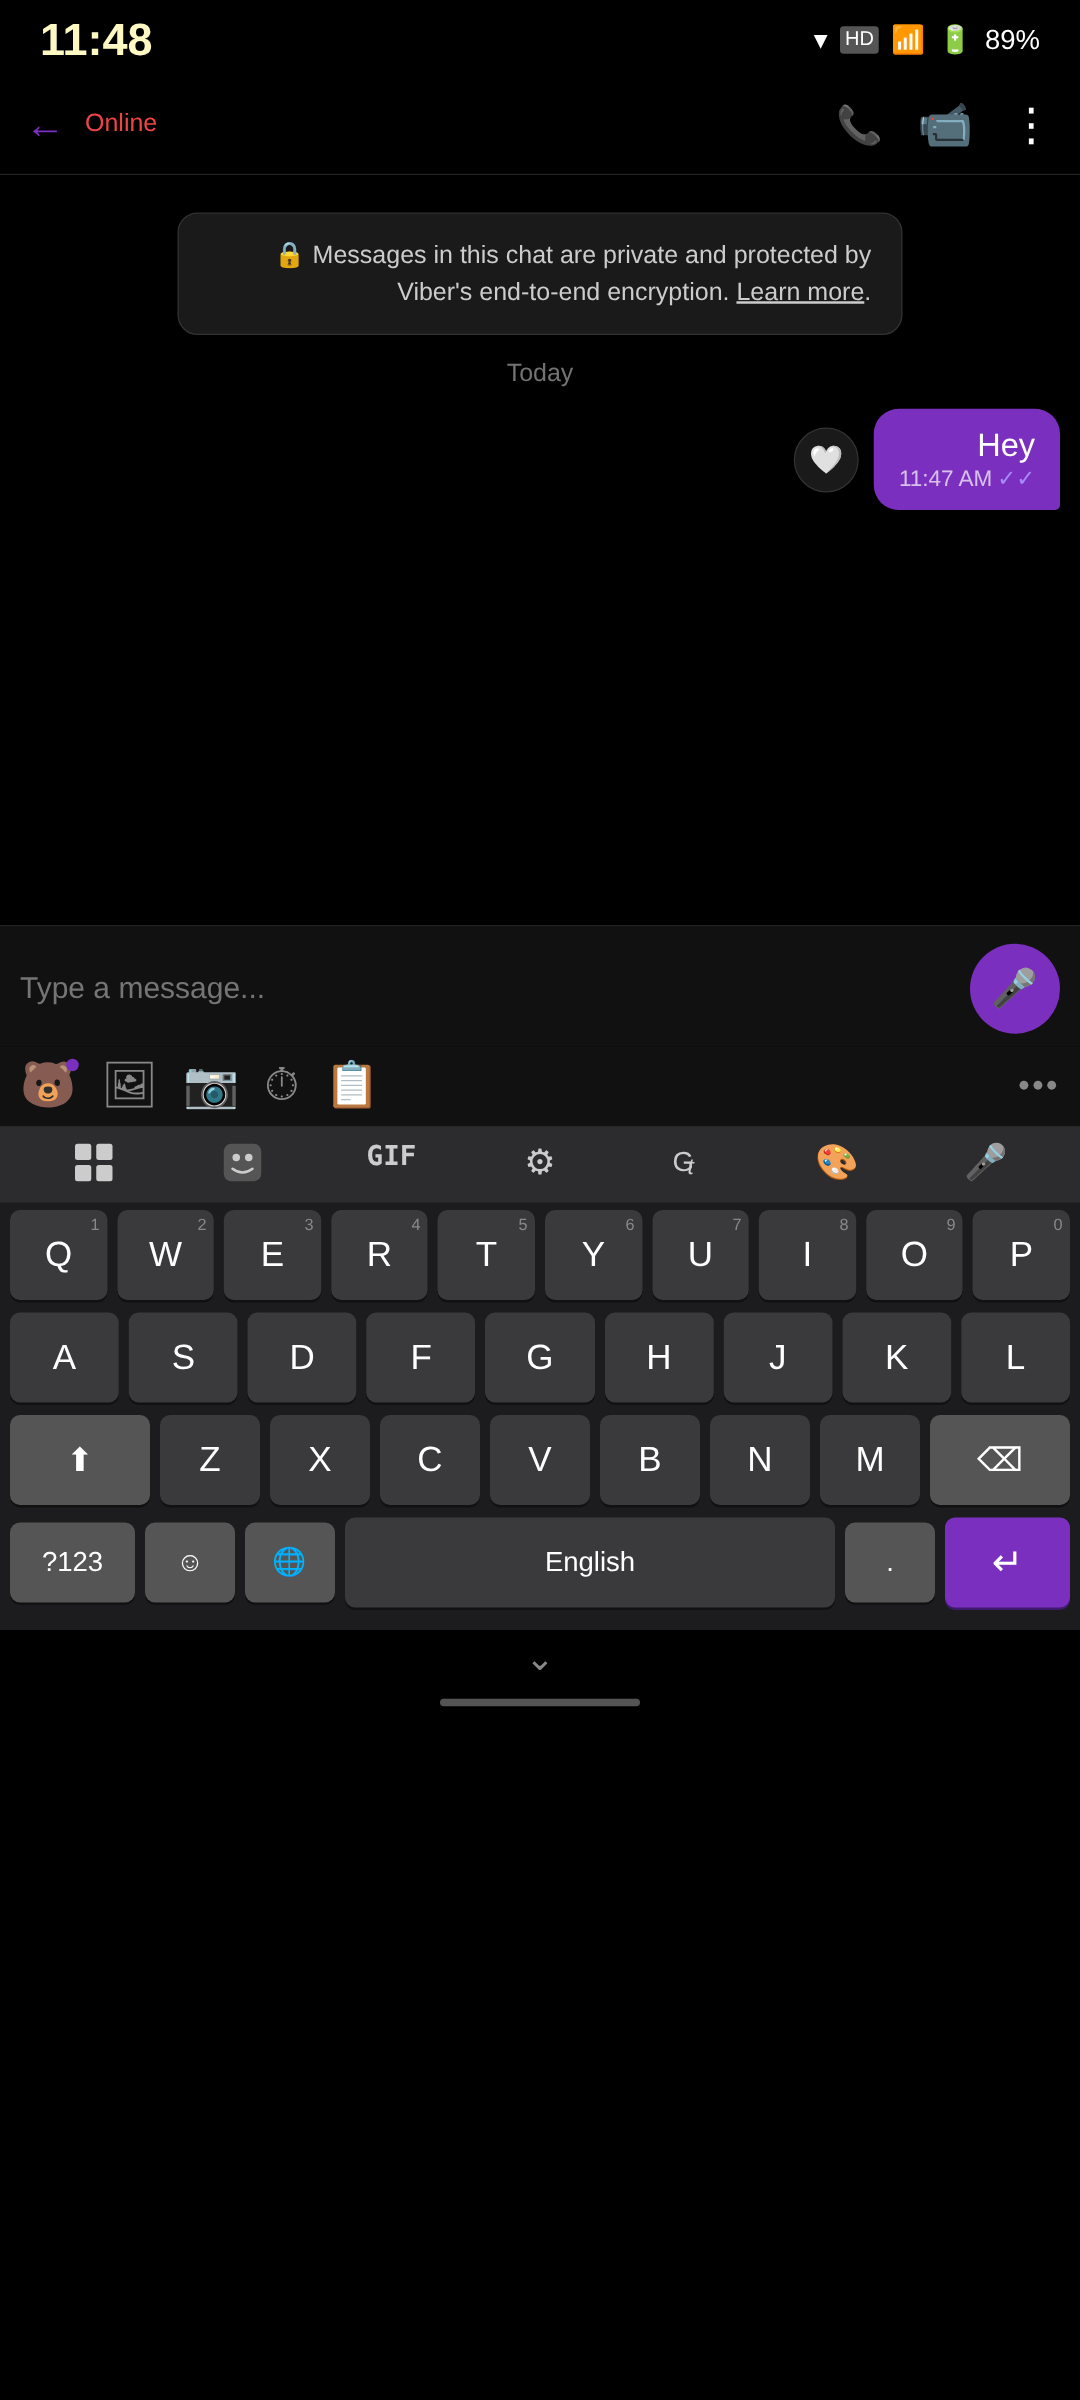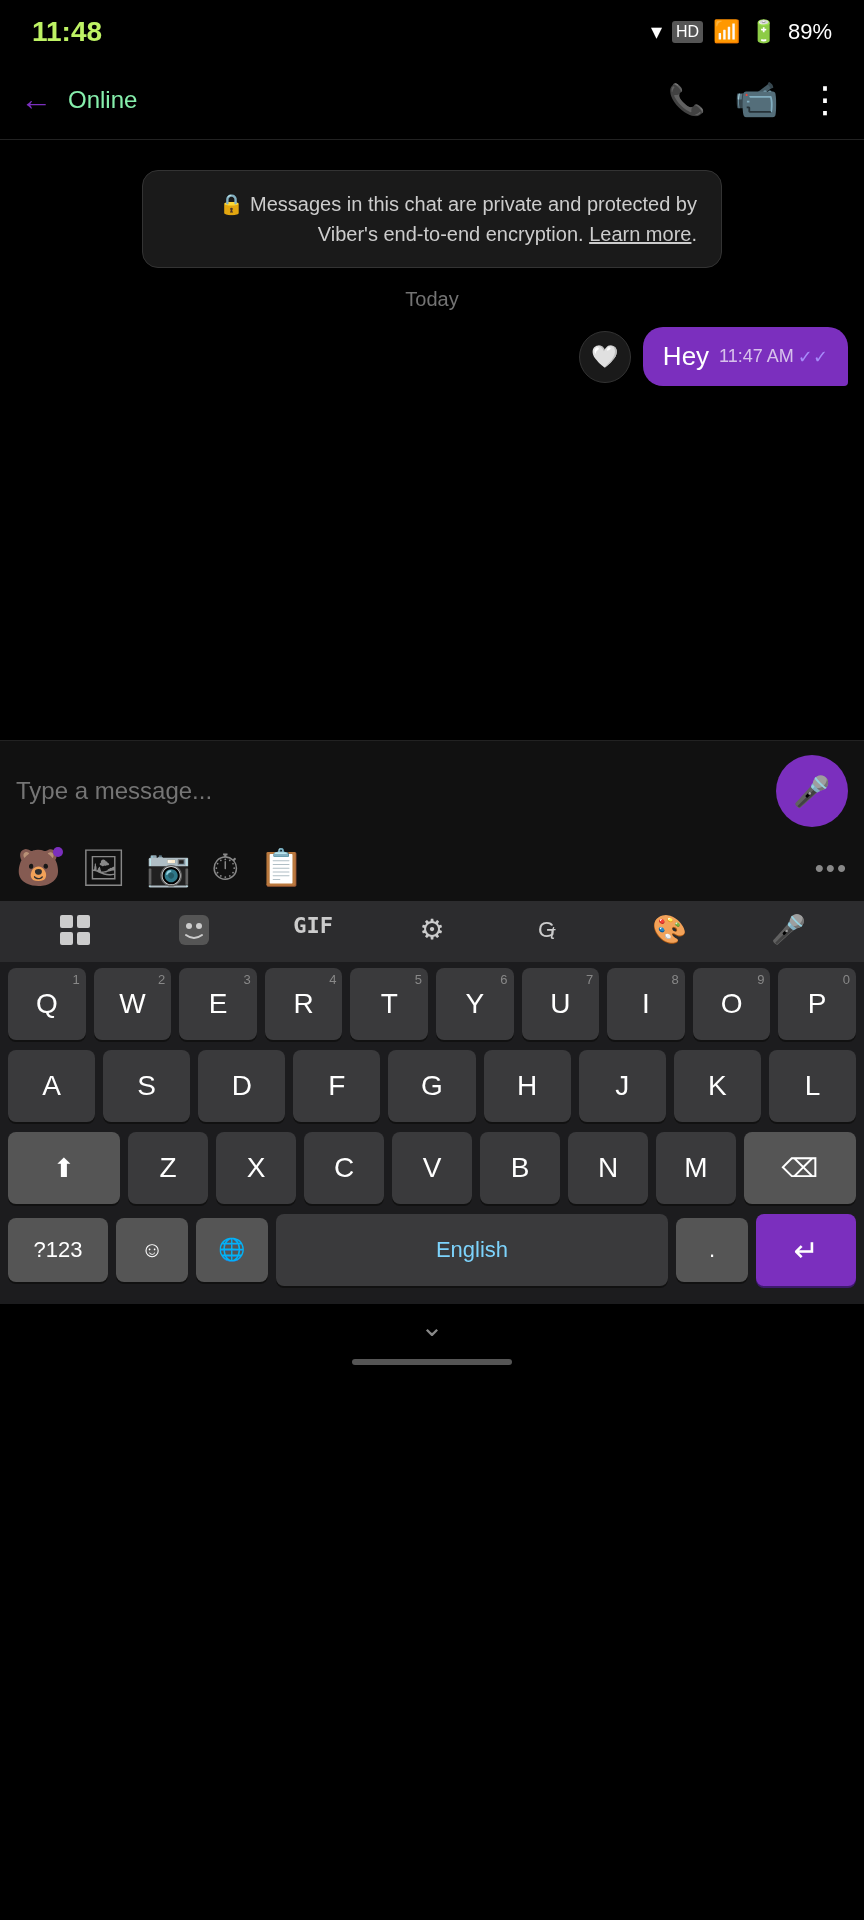--- a/index.html
+++ b/index.html
@@ -16,23 +16,23 @@
     
     .status-bar {
       display: flex;
       justify-content: space-between;
       align-items: center;
       padding: 14px 32px 10px 32px;
       background: #000;
       height: 60px;
     }
     .status-time {
-      font-size: 28px;
+      font-size: 36px;
       font-weight: 600;
-      color: #bef264;
+      color: #fef9c3;
     }
     .status-icons {
       display: flex;
       align-items: center;
       gap: 10px;
     }
     .status-icons span {
       font-size: 22px;
       color: #fff;
     }
@@ -58,22 +58,22 @@
     }
     .contact-info {
       flex: 1;
     }
     .contact-name {
       font-size: 26px;
       font-weight: 700;
       color: #fff;
     }
     .contact-status {
-      font-size: 24px;
-      color: #86efac;
+      font-size: 20px;
+      color: #ef4444;
     }
     .header-actions {
       display: flex;
       align-items: center;
       gap: 28px;
     }
     .header-icon {
       font-size: 30px;
       color: #7B2FBE;
       cursor: pointer;
@@ -132,21 +132,23 @@
       justify-content: center;
       font-size: 22px;
       cursor: pointer;
     }
     .message-bubble {
       background: #7B2FBE;
       border-radius: 20px 20px 4px 20px;
       padding: 14px 20px;
       max-width: 400px;
       display: flex;
-      gap: 10px;
+      align-items: flex-end;
+      gap: 0;
+      flex-direction: column;
     }
     .message-text {
       font-size: 26px;
       color: #fff;
       font-weight: 400;
     }
     .message-meta {
       display: flex;
       align-items: center;
       gap: 4px;
@@ -319,21 +321,21 @@
     .kb-globe { min-width: 72px; }
     .kb-space {
       flex: 1;
       background: #3a3a3c;
       border-radius: 8px;
       height: 72px;
       display: flex;
       align-items: center;
       justify-content: center;
       font-size: 22px;
-      color: #7dd3fc;
+      color: #ffffff;
       cursor: pointer;
       box-shadow: 0 2px 0 #111;
     }
     .kb-period { min-width: 72px; background: #555; }
     .kb-enter {
       min-width: 100px;
       background: #7B2FBE;
       border-radius: 8px;
       height: 72px;
       display: flex;

